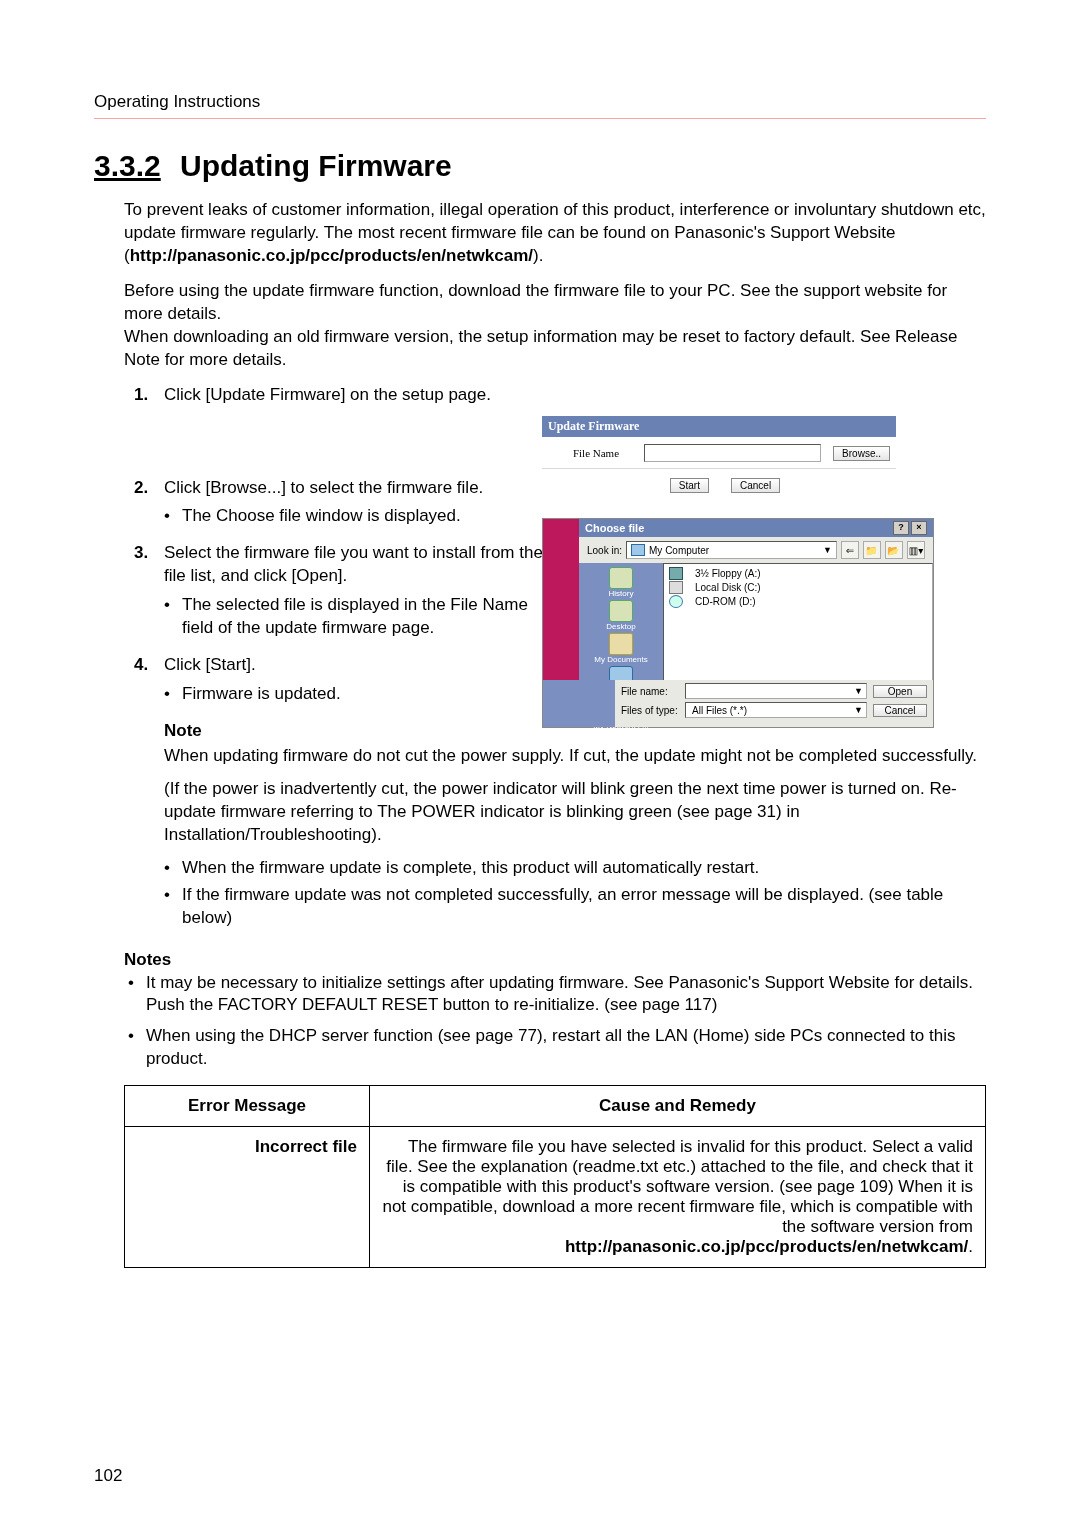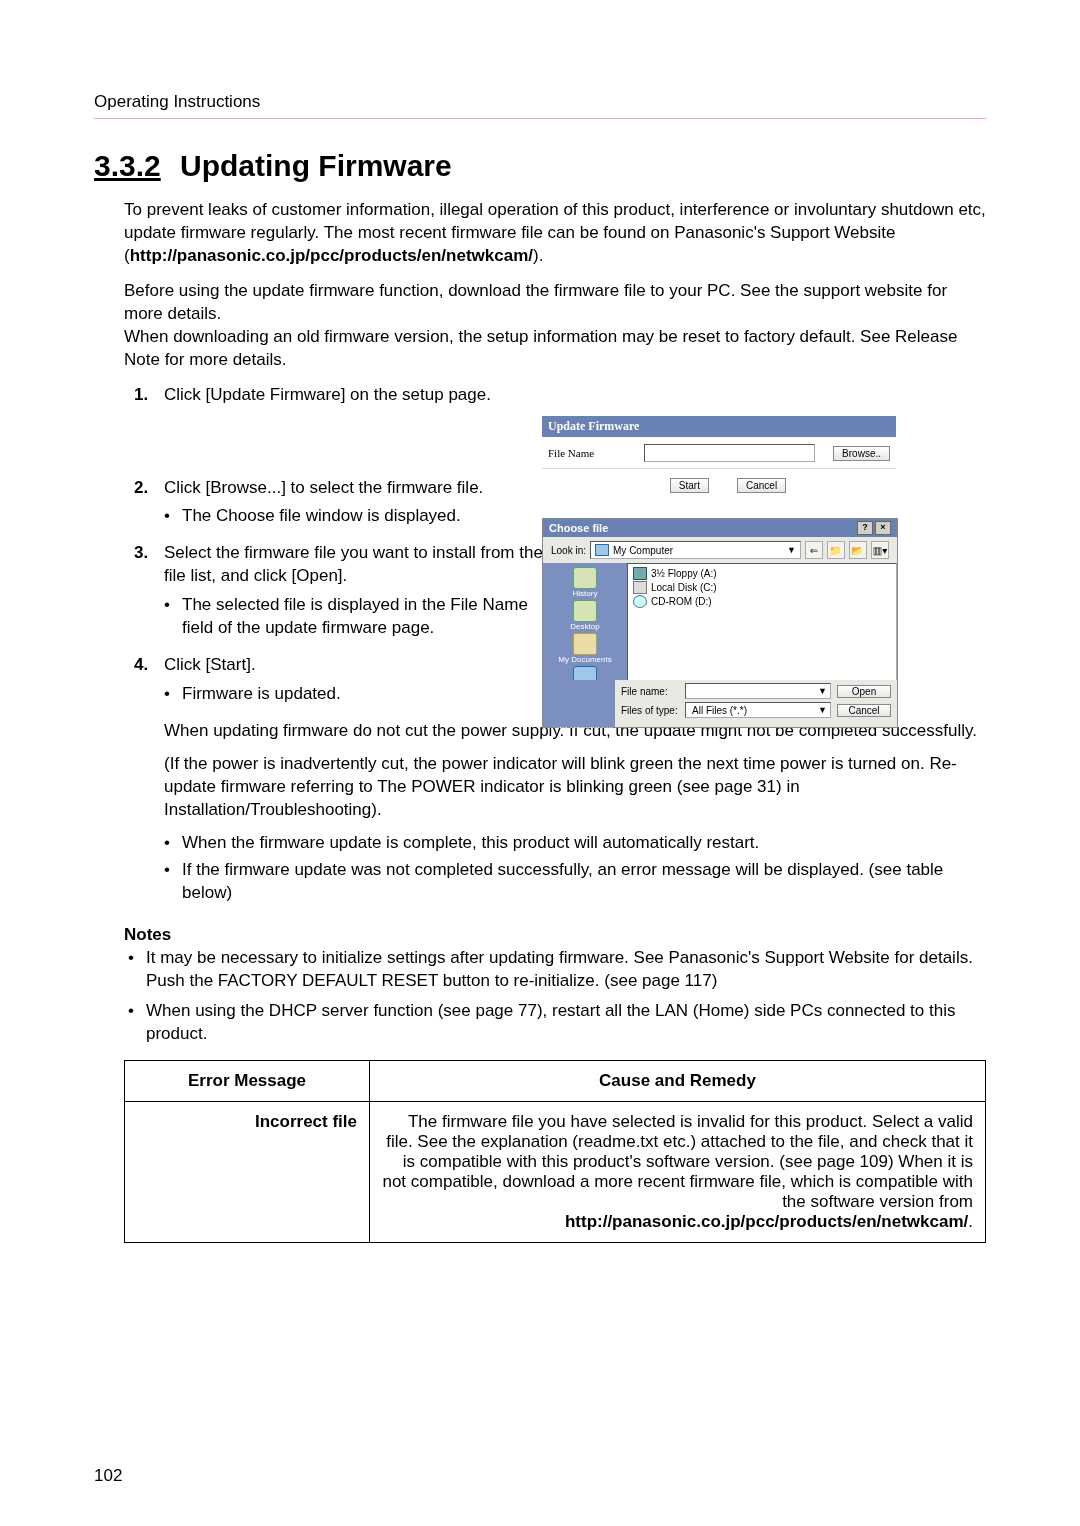--- a/index.html
+++ b/index.html
@@ -149,58 +149,59 @@
     border-bottom: 1px solid #d9d9d9;
     display: flex;
     align-items: center;
     height: 30px;
     padding: 0 6px;
   }
   .shot-update .lbl {
     color: #000;
     font-size: 11px;
     width: 96px;
-    text-align: left;
+    text-align: center;
   }
   .shot-update .fld {
     flex: 1;
     height: 16px;
     border: 1px inset #aaa;
     background: #fff;
   }
   .shot-update .btn, .shot-update .btn2 {
     font-family: Arial, sans-serif;
     font-size: 10px;
     background: linear-gradient(#fff,#e6e6e6);
     border: 1px solid #888;
     color: #000;
     padding: 1px 8px;
-    margin-left: 18px;
+    margin-left: 12px;
     cursor: pointer;
   }
   .shot-update .row2 {
     background: #fff;
     height: 24px;
     display:flex;
     align-items:center;
     justify-content:center;
     gap:10px;
     padding:4px 0 6px 0;
   }
 
   .shot-choose {
     position: absolute;
     left: 542px;
     top: 518px;
     width: 354px;
     height: 208px;
-    background: #ef4444;
+    background: #be185d;
     border: 1px solid #888;
     font-family: Tahoma, Arial, sans-serif;
     font-size: 10px;
+    padding-left: 36px;
   }
   .shot-choose .ctitle {
     background: #6a81b4;
     color: #fff;
     font-weight: bold;
     font-size: 11px;
     padding: 2px 6px;
     display: flex;
     align-items: center;
     justify-content: space-between;
@@ -226,21 +227,21 @@
     width:84px; background:#7b90c1; display:flex; flex-direction:column; align-items:center; padding-top:4px; gap:2px;
   }
   .place { color:#fff; font-size:8px; text-align:center; line-height:1; }
   .place .picon { width:22px; height:20px; margin:0 auto 1px auto; background:#d7e2b7; border:1px solid #5a6; border-radius:3px; }
   .place.doc .picon { background:#e9dca6; border-color:#b8a23a; border-radius:2px; }
   .place.comp .picon { background:#9fc7e7; border-color:#2a6aa5; }
   .place.net .picon { background:#9fc7e7; border-color:#2a6aa5; }
   .filelist {
     flex:1; background:#fff; border:1px inset #aaa; margin:0; padding:3px 5px;
   }
-  .fileitem { display:flex; align-items:center; gap:4px; color:#000; margin-bottom:1px; }
+  .fileitem { display:flex; align-items:center; gap:12px; color:#000; margin-bottom:1px; }
   .fi-icon { width:12px; height:11px; display:inline-block; }
   .fi-floppy { background:#7aa; border:1px solid #255; }
   .fi-disk   { background:#ddd; border:1px solid #777; }
   .fi-cd     { background:#cfe; border:1px solid #47a; border-radius:50%; }
   .bottomrows {
     position:absolute; left:0; right:0; bottom:0; display:flex; background:#e9e9e3;
   }
   .bottomrows .places-pad { width:72px; background:#7b90c1; }
   .brform { flex:1; padding:3px 6px 6px 6px; }
   .brrow { display:flex; align-items:center; gap:6px; margin-bottom:3px; }
@@ -285,20 +286,21 @@
     </li>
     <li>
       <span>Click [Start].</span>
       <ul class="sub">
           <li>Firmware is updated.</li>
         </ul>
     </li>
   </ol>
 
   <div class="note-block">
+    <span class="note-head">Note</span>
     <span>When updating firmware do not cut the power supply. If cut, the update might not be completed successfully.</span>
     <div style="height:10px"></div>
     <span>(If the power is inadvertently cut, the power indicator will blink green the next time power is turned on. Re-update firmware referring to The POWER indicator is blinking green (see page 31) in Installation/Troubleshooting).</span>
     <ul class="sub" style="margin-top:10px;">
       <li>When the firmware update is complete, this product will automatically restart.</li>
       <li>If the firmware update was not completed successfully, an error message will be displayed. (see table below)</li>
     </ul>
   </div>
 
   <div class="notes-section">

